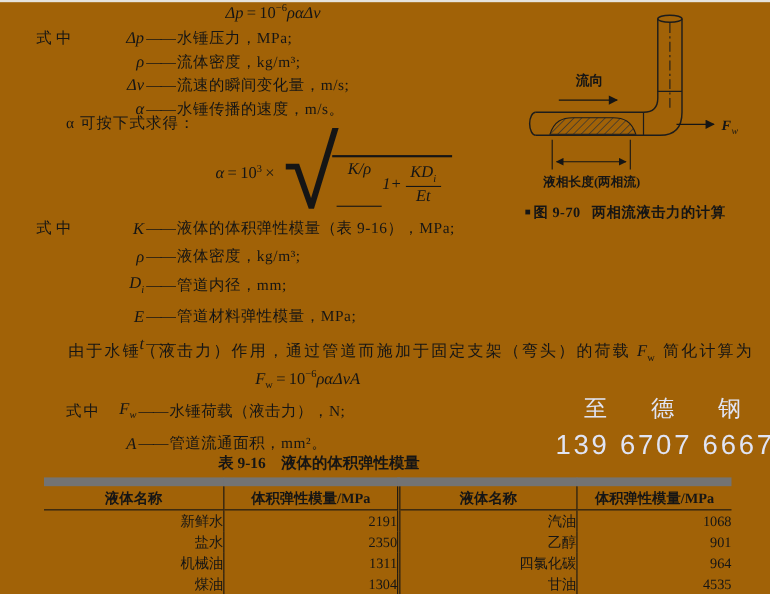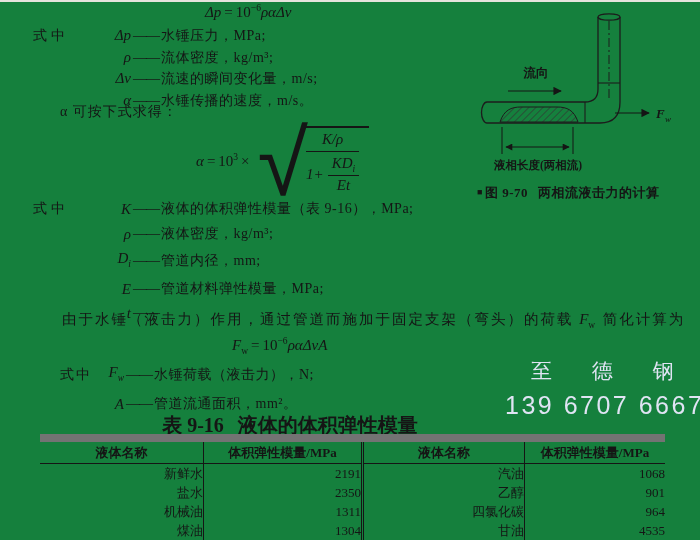--- a/index.html
+++ b/index.html
@@ -1,34 +1,34 @@
 <!DOCTYPE html>
 <html><head>
 <meta charset="utf-8">
 <style>
   html,body{margin:0;padding:0;}
-  .page{position:relative;width:700px;height:540px;background:#15803d;
+  .page{position:relative;width:700px;height:540px;background:#a16207;
         font-family:"Liberation Serif","DejaVu Serif",serif;color:#151515;overflow:hidden;}
   .scan-edge{position:absolute;top:0;left:0;width:100%;height:2px;background:#e6e3dd;}
 
   
   .formula{white-space:nowrap;}
   .f1{position:absolute;left:205px;top:3px;font-size:15px;}
   .f3{position:absolute;left:232px;top:336px;font-size:15px;}
   .formula i,.it{font-style:italic;}
   .formula sup,.defsym sup,.para sup{font-size:9.5px;}
   .formula sub,.defsym sub,.para sub,.fcap sub{font-size:9.5px;}
   .feq{margin:0 3px;}
 
   .f2{position:absolute;left:196px;top:126px;display:flex;align-items:center;font-size:15px;}
   .f2lhs{margin-right:5px;white-space:nowrap;}
   .root{display:inline-flex;align-items:flex-end;}
   .rsign{font-size:92px;line-height:64px;margin-right:-6px;font-family:"DejaVu Sans",sans-serif;font-weight:200;}
   .radicand{border-top:2px solid #151515;padding:3px 10px 2px 4px;}
-  .vfrac{display:inline-flex;flex-direction:column;align-items:flex-start;text-align:center;}
+  .vfrac{display:inline-flex;flex-direction:row;align-items:flex-start;text-align:center;}
   .vfrac .vnum{align-self:stretch;border-bottom:1.6px solid #151515;padding:0 10px 3px;}
   .vfrac .vden{display:inline-flex;align-items:center;justify-content:center;padding-top:3px;}
   .sfrac{display:inline-flex;flex-direction:column;align-items:center;margin-left:4px;}
   .sfrac .snum{border-bottom:1.6px solid #151515;padding:0 4px 1px;}
   .sfrac .sden{padding-top:1px;}
 
   
   .defblock{position:absolute;font-size:14px;}
   .db0{left:33px;top:25px;line-height:21.5px;}
   .db1{left:33px;top:197px;line-height:24.5px;}
@@ -47,21 +47,21 @@
   .para .fsym{font-size:15px;letter-spacing:0;}
 
   
   .watermark{position:absolute;left:505px;top:357px;color:#e0e4f4;
              font-family:"Liberation Sans",sans-serif;}
   .wm1{font-size:21px;letter-spacing:17px;padding-left:26px;white-space:nowrap;}
   .wm2{font-size:25px;letter-spacing:2.5px;margin-top:6px;white-space:nowrap;}
 
   
   .tcap{position:absolute;left:0;top:412px;width:580px;text-align:center;
-        font-size:20px;font-weight:bold;}
+        font-size:14px;font-weight:bold;}
   .tcap .tlabel{margin-right:14px;}
   .dtable{position:absolute;left:40px;top:434px;width:620px;border-collapse:collapse;
           font-size:13px;table-layout:fixed;border-top:8px solid #737373;border-bottom:2px solid #151515;}
   .dtable th{font-weight:bold;border-bottom:1.2px solid #151515;height:21px;padding:0;text-align:center;}
   .dtable td{height:19px;padding:0;text-align:right;}
   .dtable th:nth-child(1){width:163px;}
   .dtable th:nth-child(2){width:157px;}
   .dtable th:nth-child(3){width:160px;}
   .dtable th:nth-child(4){width:140px;}
   .dtable th:nth-child(2),.dtable td:nth-child(2),

